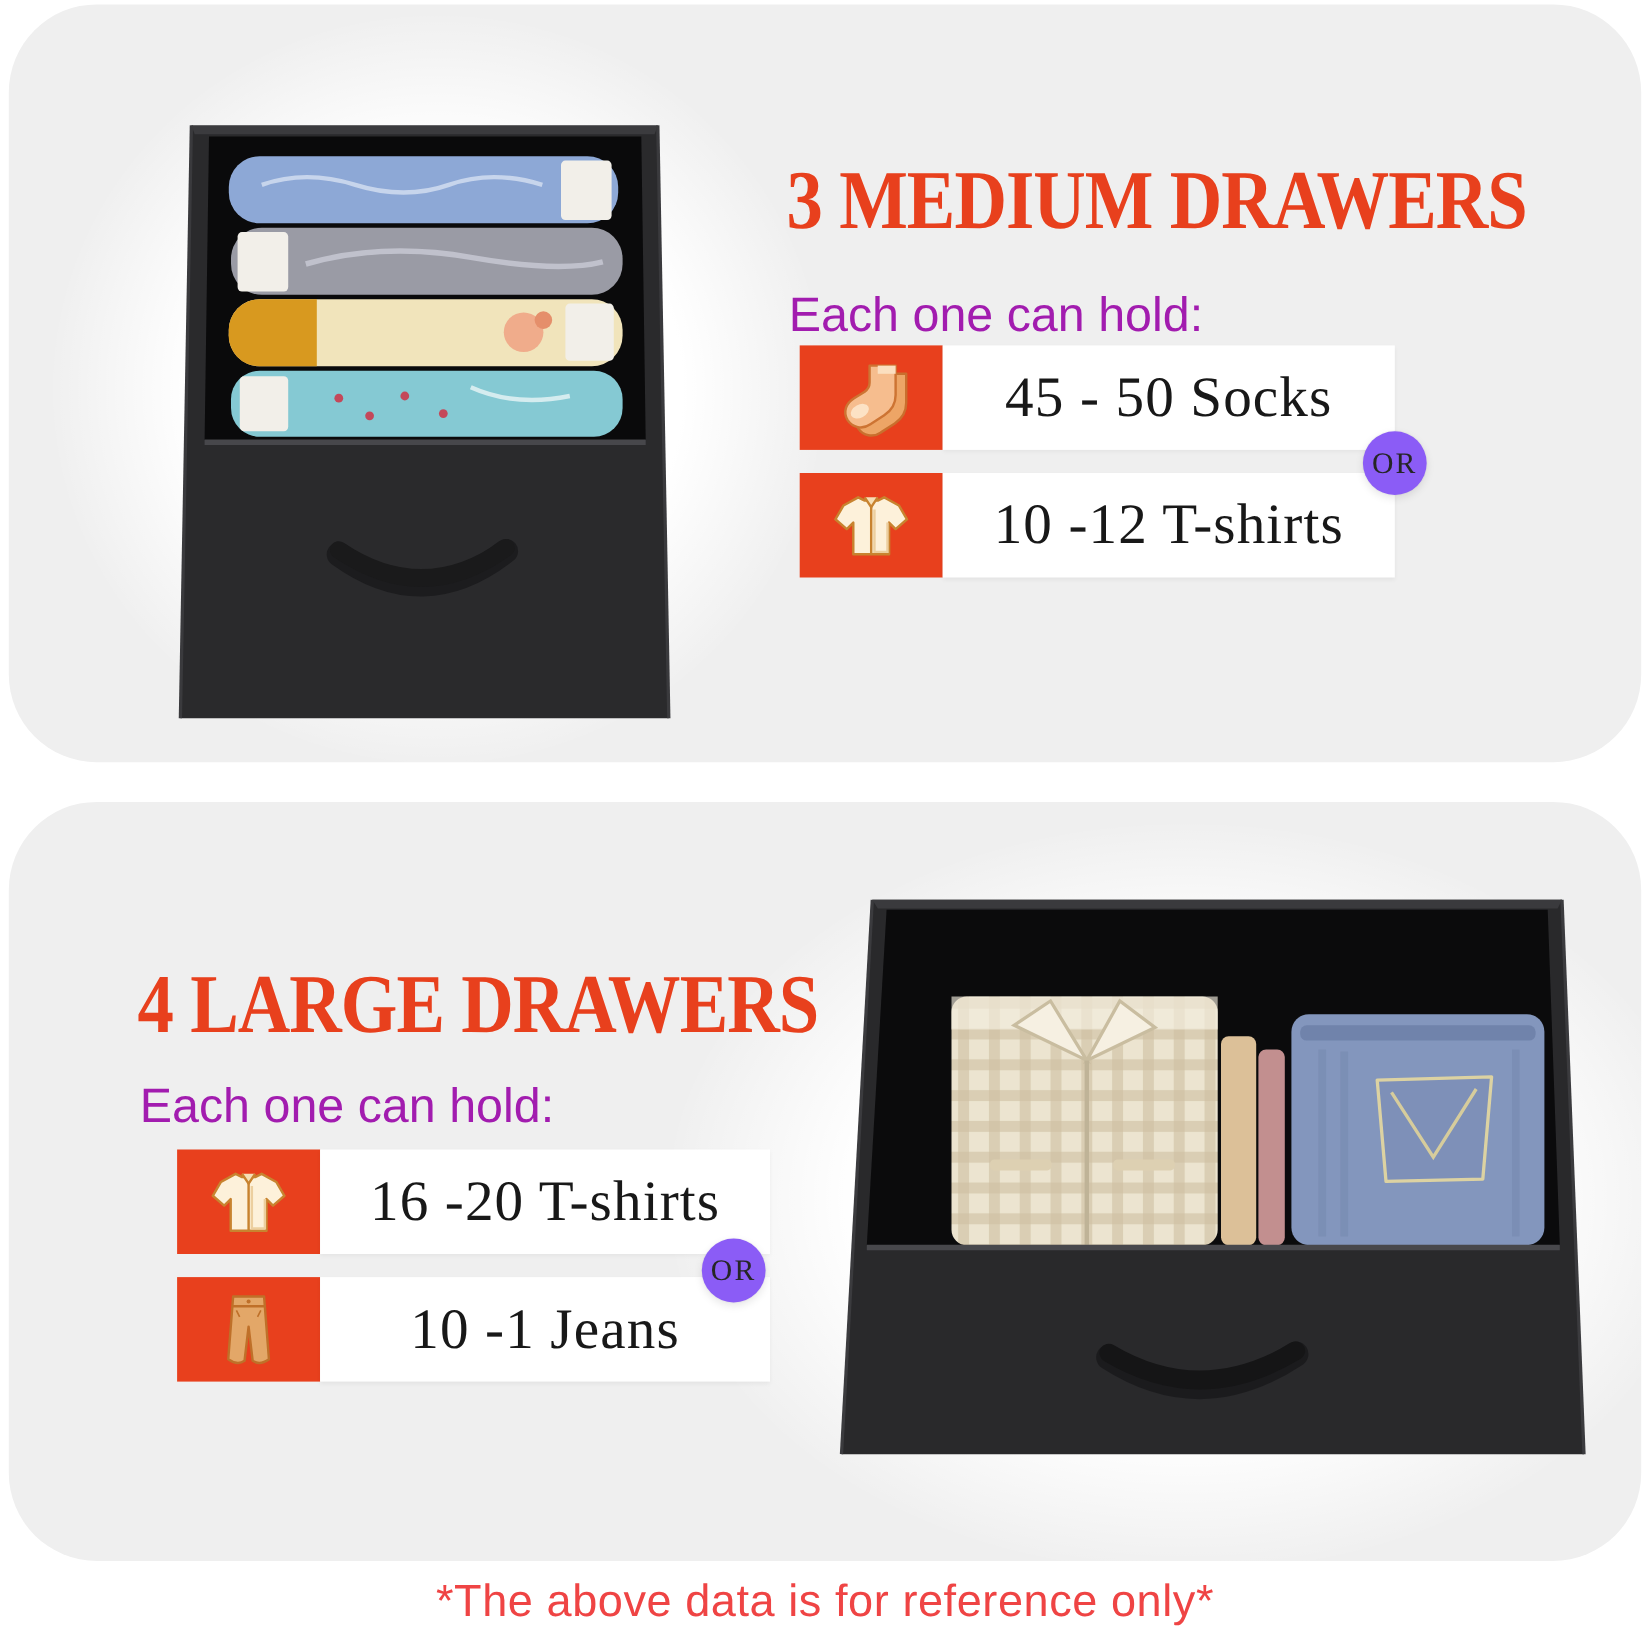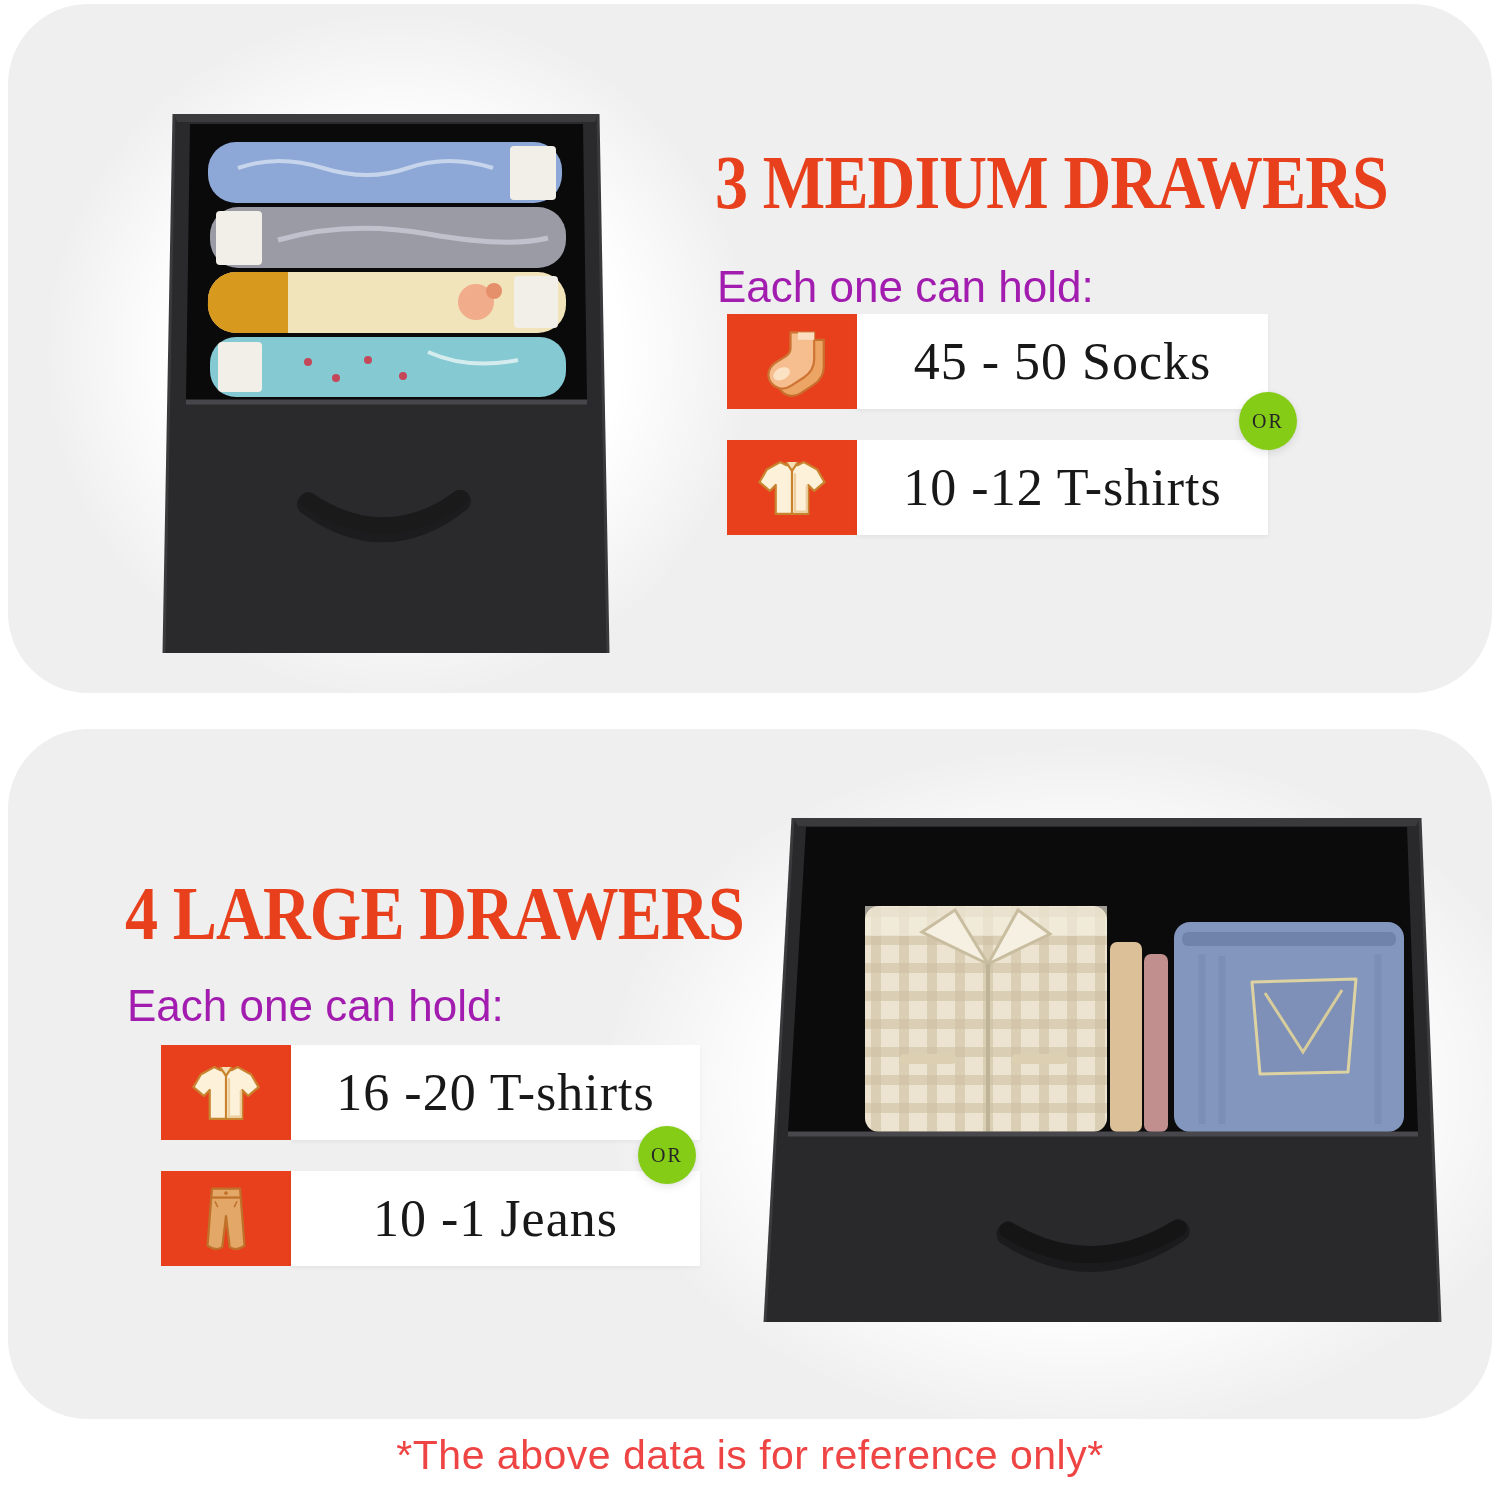--- a/index.html
+++ b/index.html
@@ -41,40 +41,40 @@
   .section-subtitle{
     position:absolute;margin:0;font-family:"Liberation Sans",sans-serif;
     font-size:44px;line-height:1.15;color:#a21caf;white-space:nowrap;
   }
   .panel-top .section-subtitle{left:709px;top:258px;}
   .panel-bottom .section-subtitle{left:119px;top:252px;}
 
   .rows{position:absolute;}
   .panel-top .rows{left:719px;top:310px;width:541px;}
   .panel-bottom .rows{left:121px;top:316px;width:539px;padding-left:32px;}
-  .row{display:flex;margin-bottom:31px;}
+  .row{display:flex;margin-bottom:21px;}
   .row:last-child{margin-bottom:0;}
   .icon-box{
     flex:0 0 130px;height:95px;background:var(--accent);
     display:flex;align-items:center;justify-content:center;
   }
   .icon-box svg{width:74px;height:74px;display:block;}
   .bar{
     flex:1;height:95px;background:var(--bar-bg);
     display:flex;align-items:center;justify-content:center;
     box-shadow:0 2px 4px rgba(0,0,0,.05);
   }
   .bar-label{
     font-family:"Liberation Serif",serif;font-size:52px;color:#181818;
     letter-spacing:1px;white-space:nowrap;
   }
   .or-badge{
     position:absolute;width:58px;height:58px;border-radius:50%;
-    background:#84cc16;display:flex;align-items:center;justify-content:center;
-    font-family:"Liberation Serif",serif;font-size:20px;letter-spacing:2px;color:#262626;
+    background:#8b5cf6;display:flex;align-items:center;justify-content:center;
+    font-family:"Liberation Serif",serif;font-size:27px;letter-spacing:2px;color:#262626;
     box-shadow:0 0 0 1px rgba(0,0,0,.02),0 3px 8px rgba(0,0,0,.10);
   }
   .panel-top .or-badge{left:1231px;top:388px;}
   .panel-bottom .or-badge{left:630px;top:397px;}
 
   .disclaimer{
     position:absolute;left:0;top:1432px;width:100%;margin:0;text-align:center;
     font-family:"Liberation Sans",sans-serif;font-size:41px;color:#ef4444;
     letter-spacing:.5px;
   }

